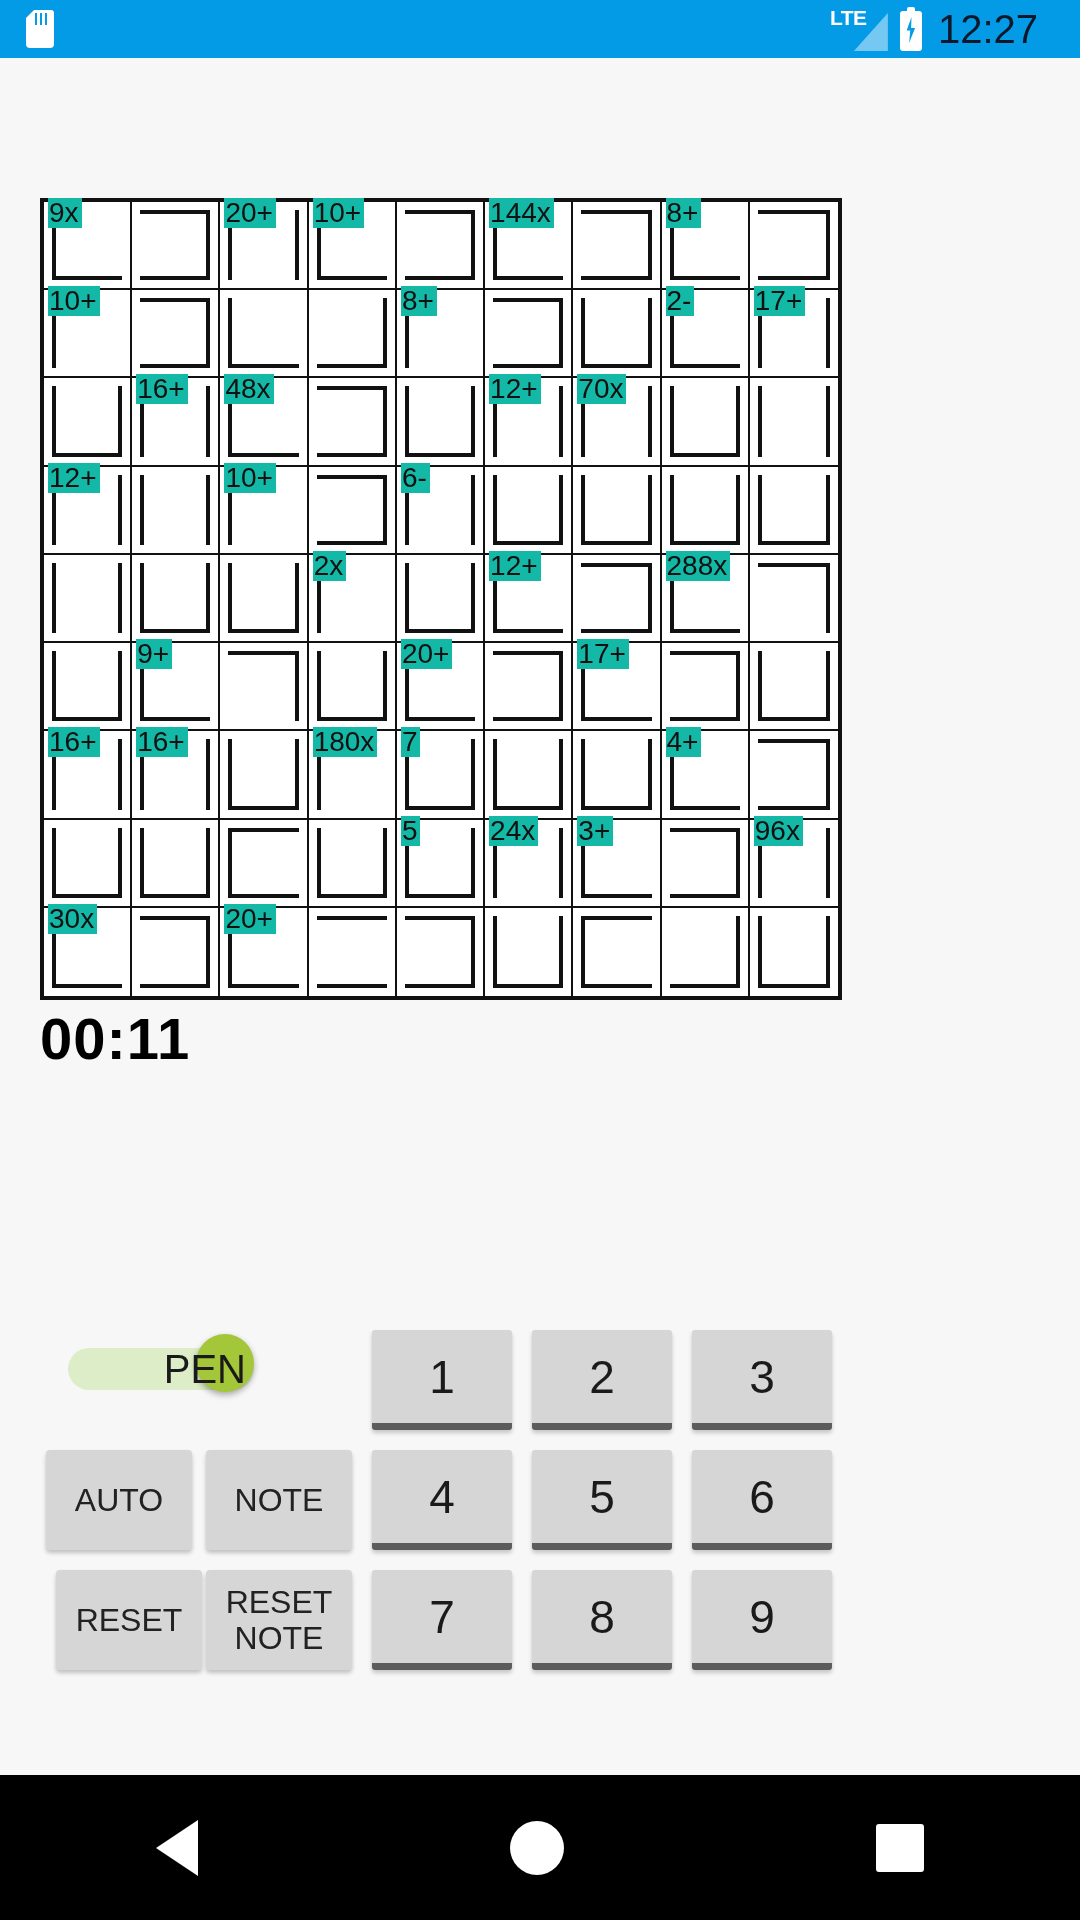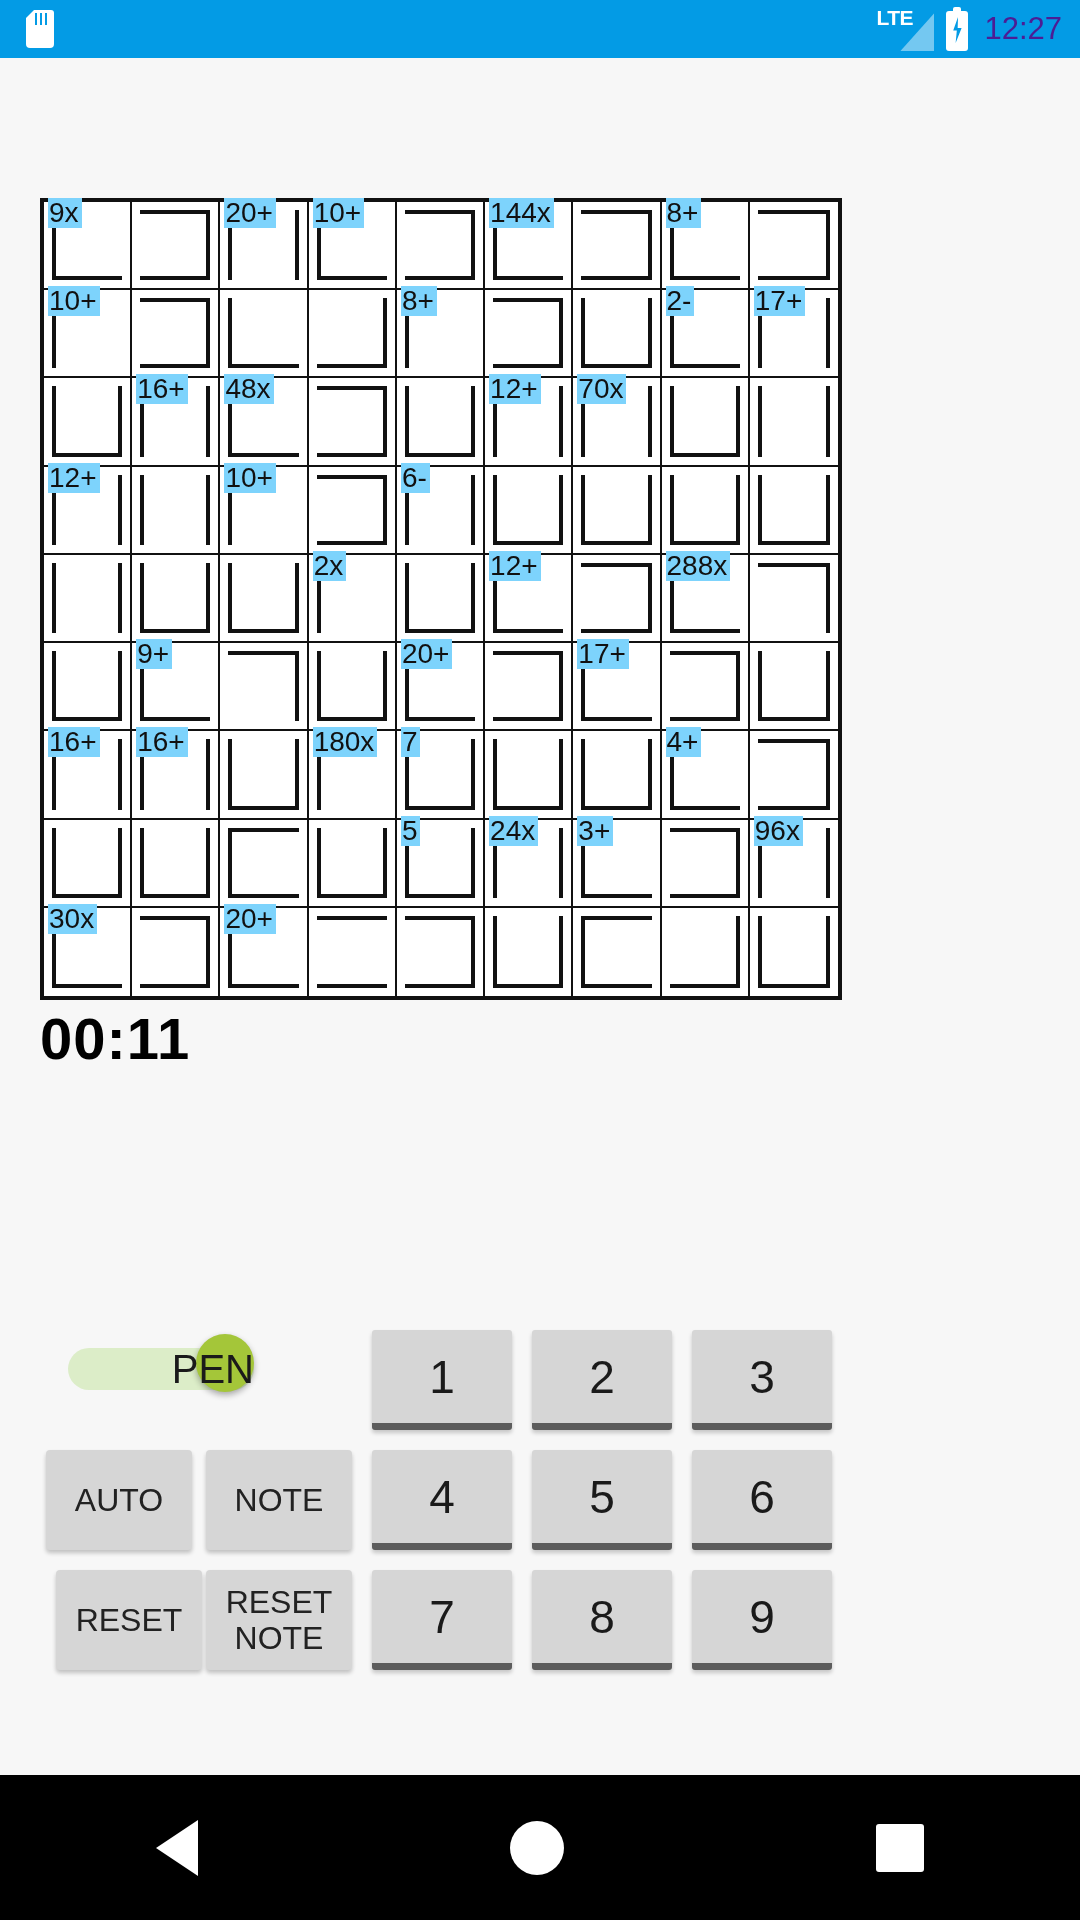--- a/index.html
+++ b/index.html
@@ -23,21 +23,21 @@
     position: absolute; left: 0; top: 0; width: 28px; height: 38px;
     background: #fff; border-radius: 3px 3px 4px 4px;
     clip-path: polygon(0 8px, 8px 0, 28px 0, 28px 38px, 0 38px);
   }
   .sd-icon .pins {
     position: absolute; left: 9px; top: 3px; width: 14px; height: 12px;
     background: repeating-linear-gradient(to right, #039BE5 0 2px, #fff 2px 5px);
   }
   .status-right {
     margin-left: auto; display: flex; align-items: center; gap: 10px;
-    padding-right: 18px;
+    padding-right: 42px;
   }
   .lte-wrap { position: relative; width: 58px; height: 44px; }
   .lte-txt {
     position: absolute; left: 0; top: 0;
     font-size: 21px; font-weight: bold; color: #fff;
     letter-spacing: -0.5px; line-height: 21px;
   }
   .lte-tri {
     position: absolute; right: 0; bottom: 0; width: 34px; height: 38px;
     background: rgba(255,255,255,0.45);
@@ -51,21 +51,21 @@
   .batt .nub {
     position: absolute; left: 9px; top: 0px; width: 8px; height: 5px;
     background: #fff; border-radius: 2px 2px 0 0;
   }
   .batt .bolt {
     position: absolute; left: 7px; top: 10px; width: 12px; height: 26px;
     background: #039BE5;
     clip-path: polygon(55% 0, 15% 52%, 45% 52%, 35% 100%, 85% 42%, 52% 42%);
   }
   .clock {
-    font-size: 31px; color: #4c1d95; font-weight: 400;
+    font-size: 40px; color: #0f172a; font-weight: 400;
     letter-spacing: 0px; line-height: 40px; margin-left: 4px;
   }
 
   
   .grid-wrap {
     position: absolute; left: 40px; top: 198px;
     width: 802px; height: 802px;
   }
   .grid {
     position: relative; width: 802px; height: 802px;
@@ -89,21 +89,21 @@
     pointer-events: none;
   }
   .cage-in.t { border-top: 4px solid #111; }
   .cage-in.r { border-right: 4px solid #111; }
   .cage-in.b { border-bottom: 4px solid #111; }
   .cage-in.l { border-left: 4px solid #111; }
   .cell .label {
     position: absolute; left: 4px; top: -4px;
     font-size: 28px; color: #111; line-height: 30px;
     font-family: "Liberation Sans", sans-serif;
-    background: #7dd3fc; padding: 0 3px 0 1px; z-index: 3;
+    background: #14b8a6; padding: 0 3px 0 1px; z-index: 3;
     white-space: nowrap;
   }
 
   
   .timer {
     position: absolute; left: 40px; top: 1008px;
     font-size: 58px; font-weight: bold; color: #000000;
     letter-spacing: 1px; line-height: 62px;
   }
 
@@ -118,20 +118,21 @@
   }
   .pen-thumb {
     position: absolute; left: 128px; top: -14px;
     width: 58px; height: 58px; border-radius: 50%;
     background: #a4c639;
     box-shadow: 0 3px 6px rgba(0,0,0,0.32);
   }
   .pen-label {
     position: absolute; left: 0; top: 0; width: 186px; height: 42px;
     display: flex; align-items: center; justify-content: flex-end;
+    padding-right: 8px;
     font-size: 40px; color: #1a1a1a; z-index: 4;
   }
 
   
   .btn {
     position: absolute;
     background: #d6d6d6;
     border: none; border-radius: 4px;
     font-size: 32px; color: #222;
     font-family: "Liberation Sans", sans-serif;

